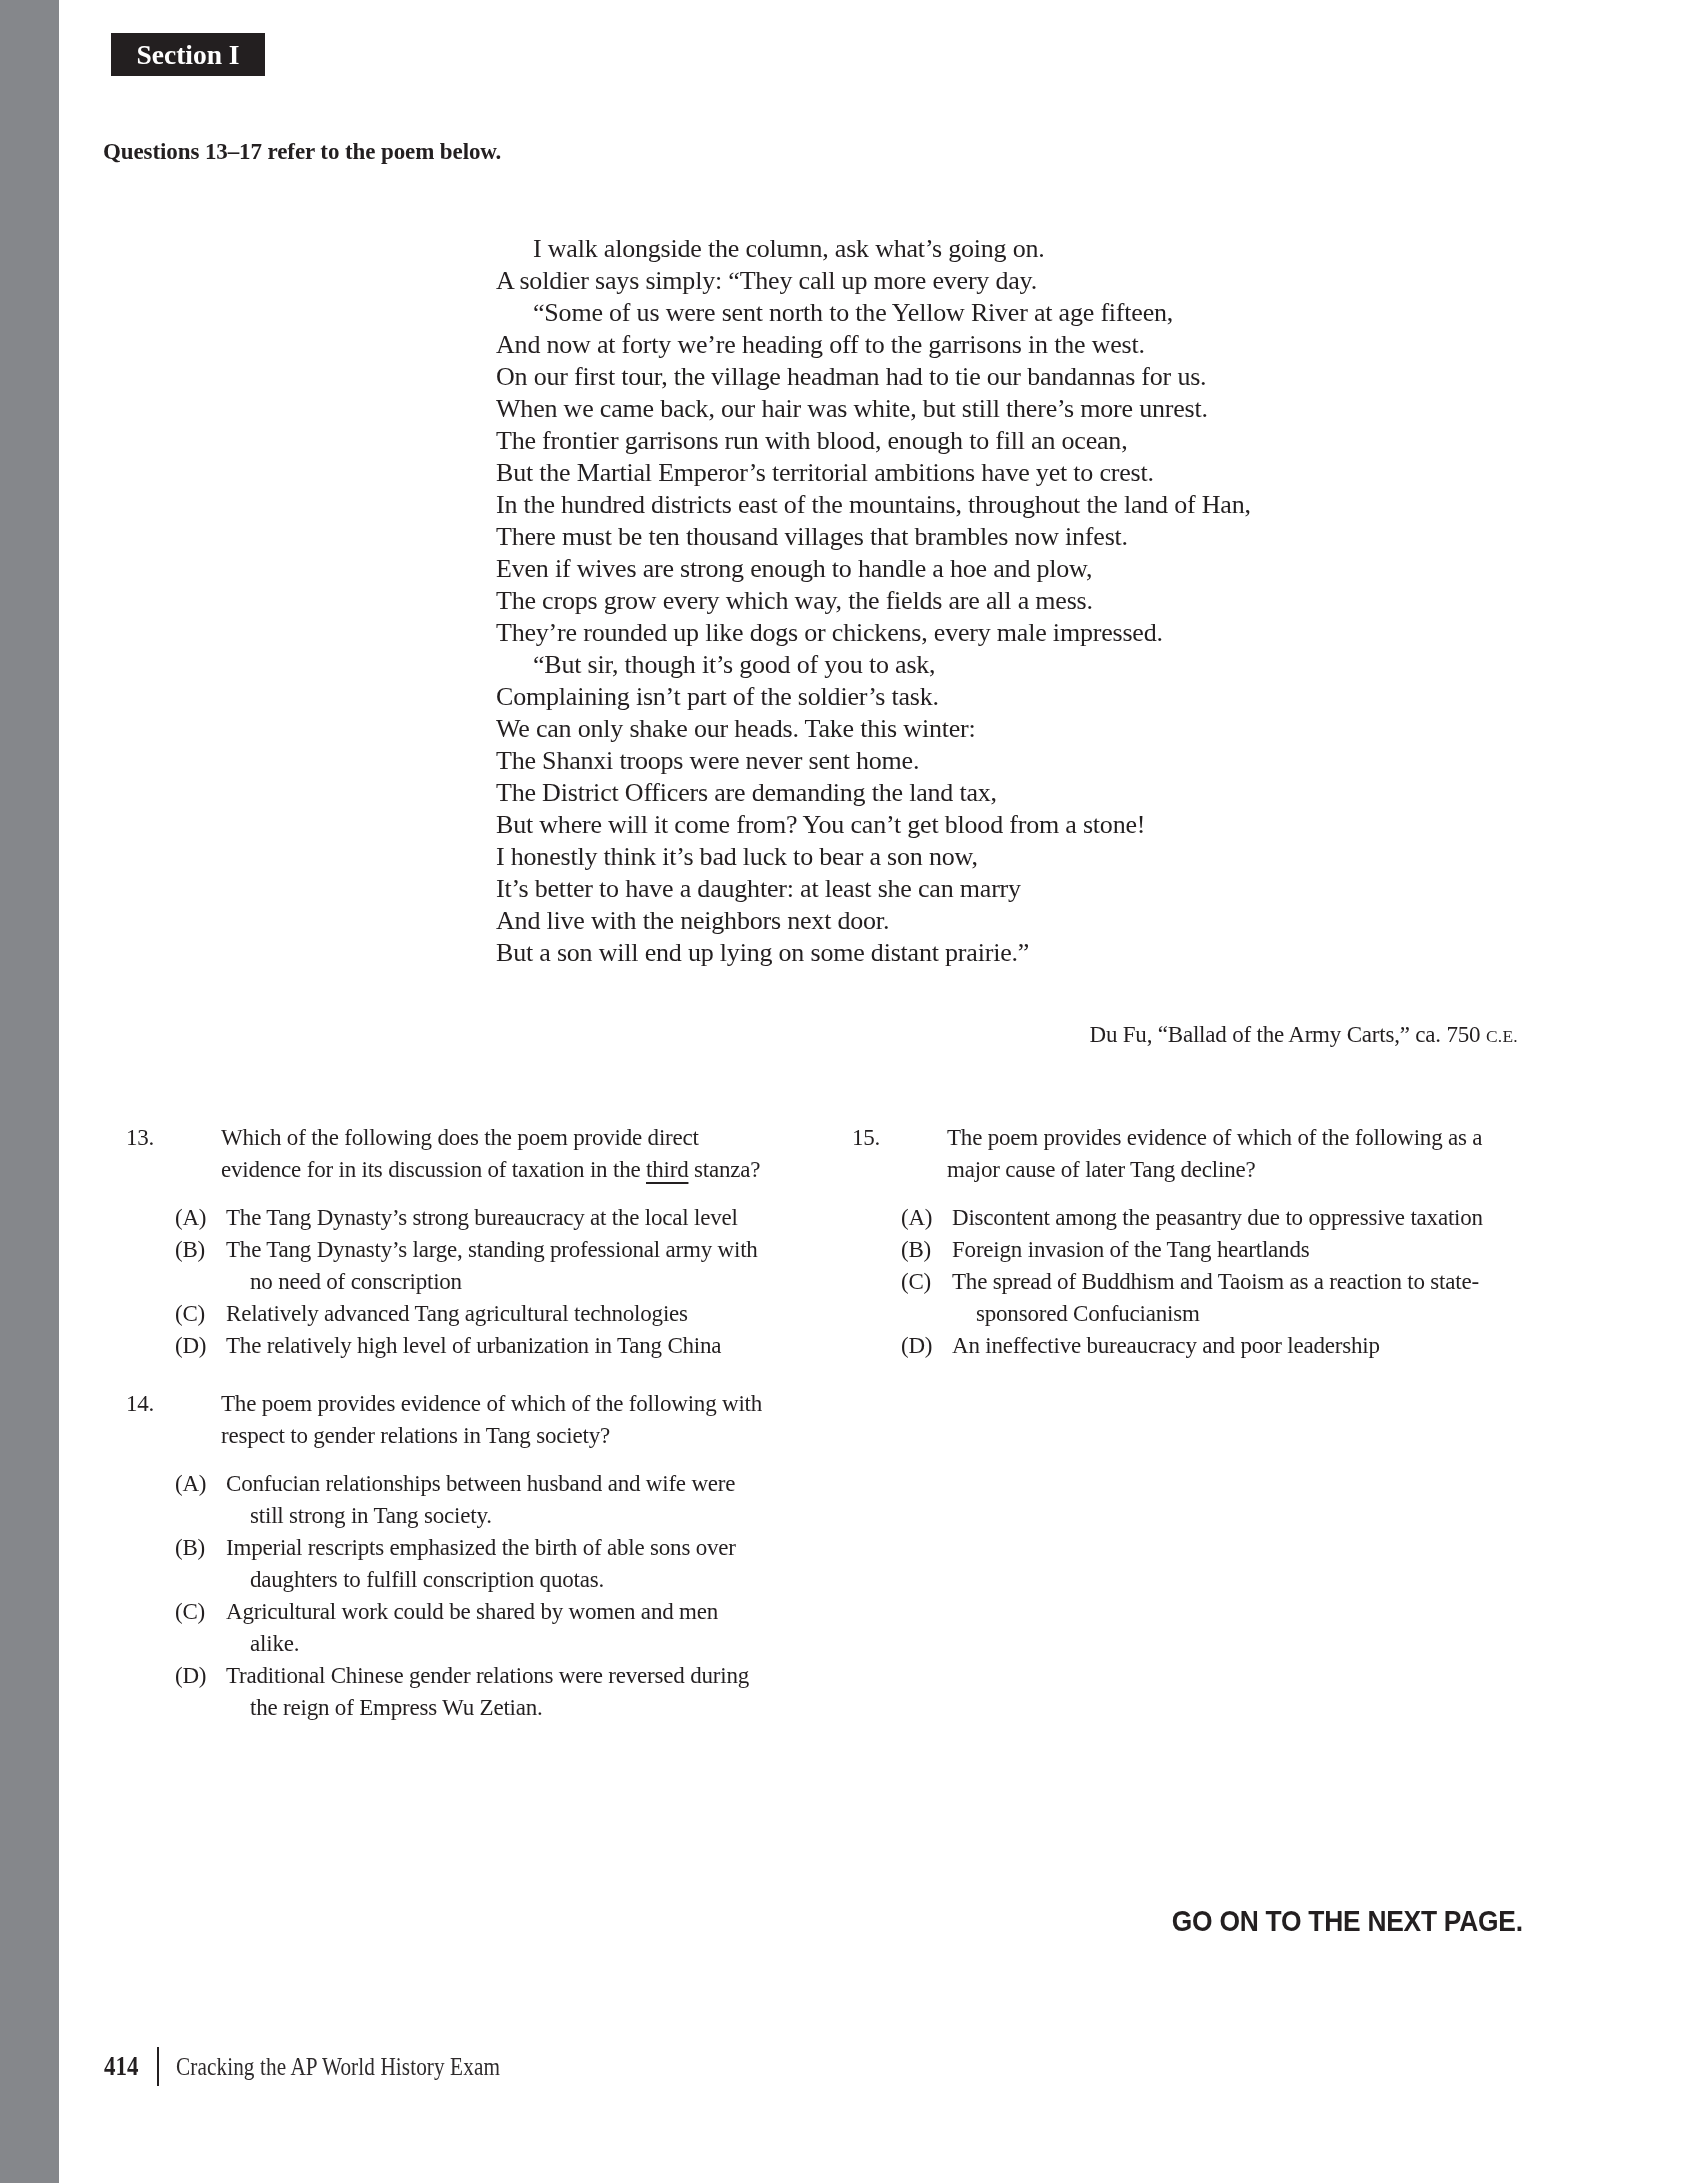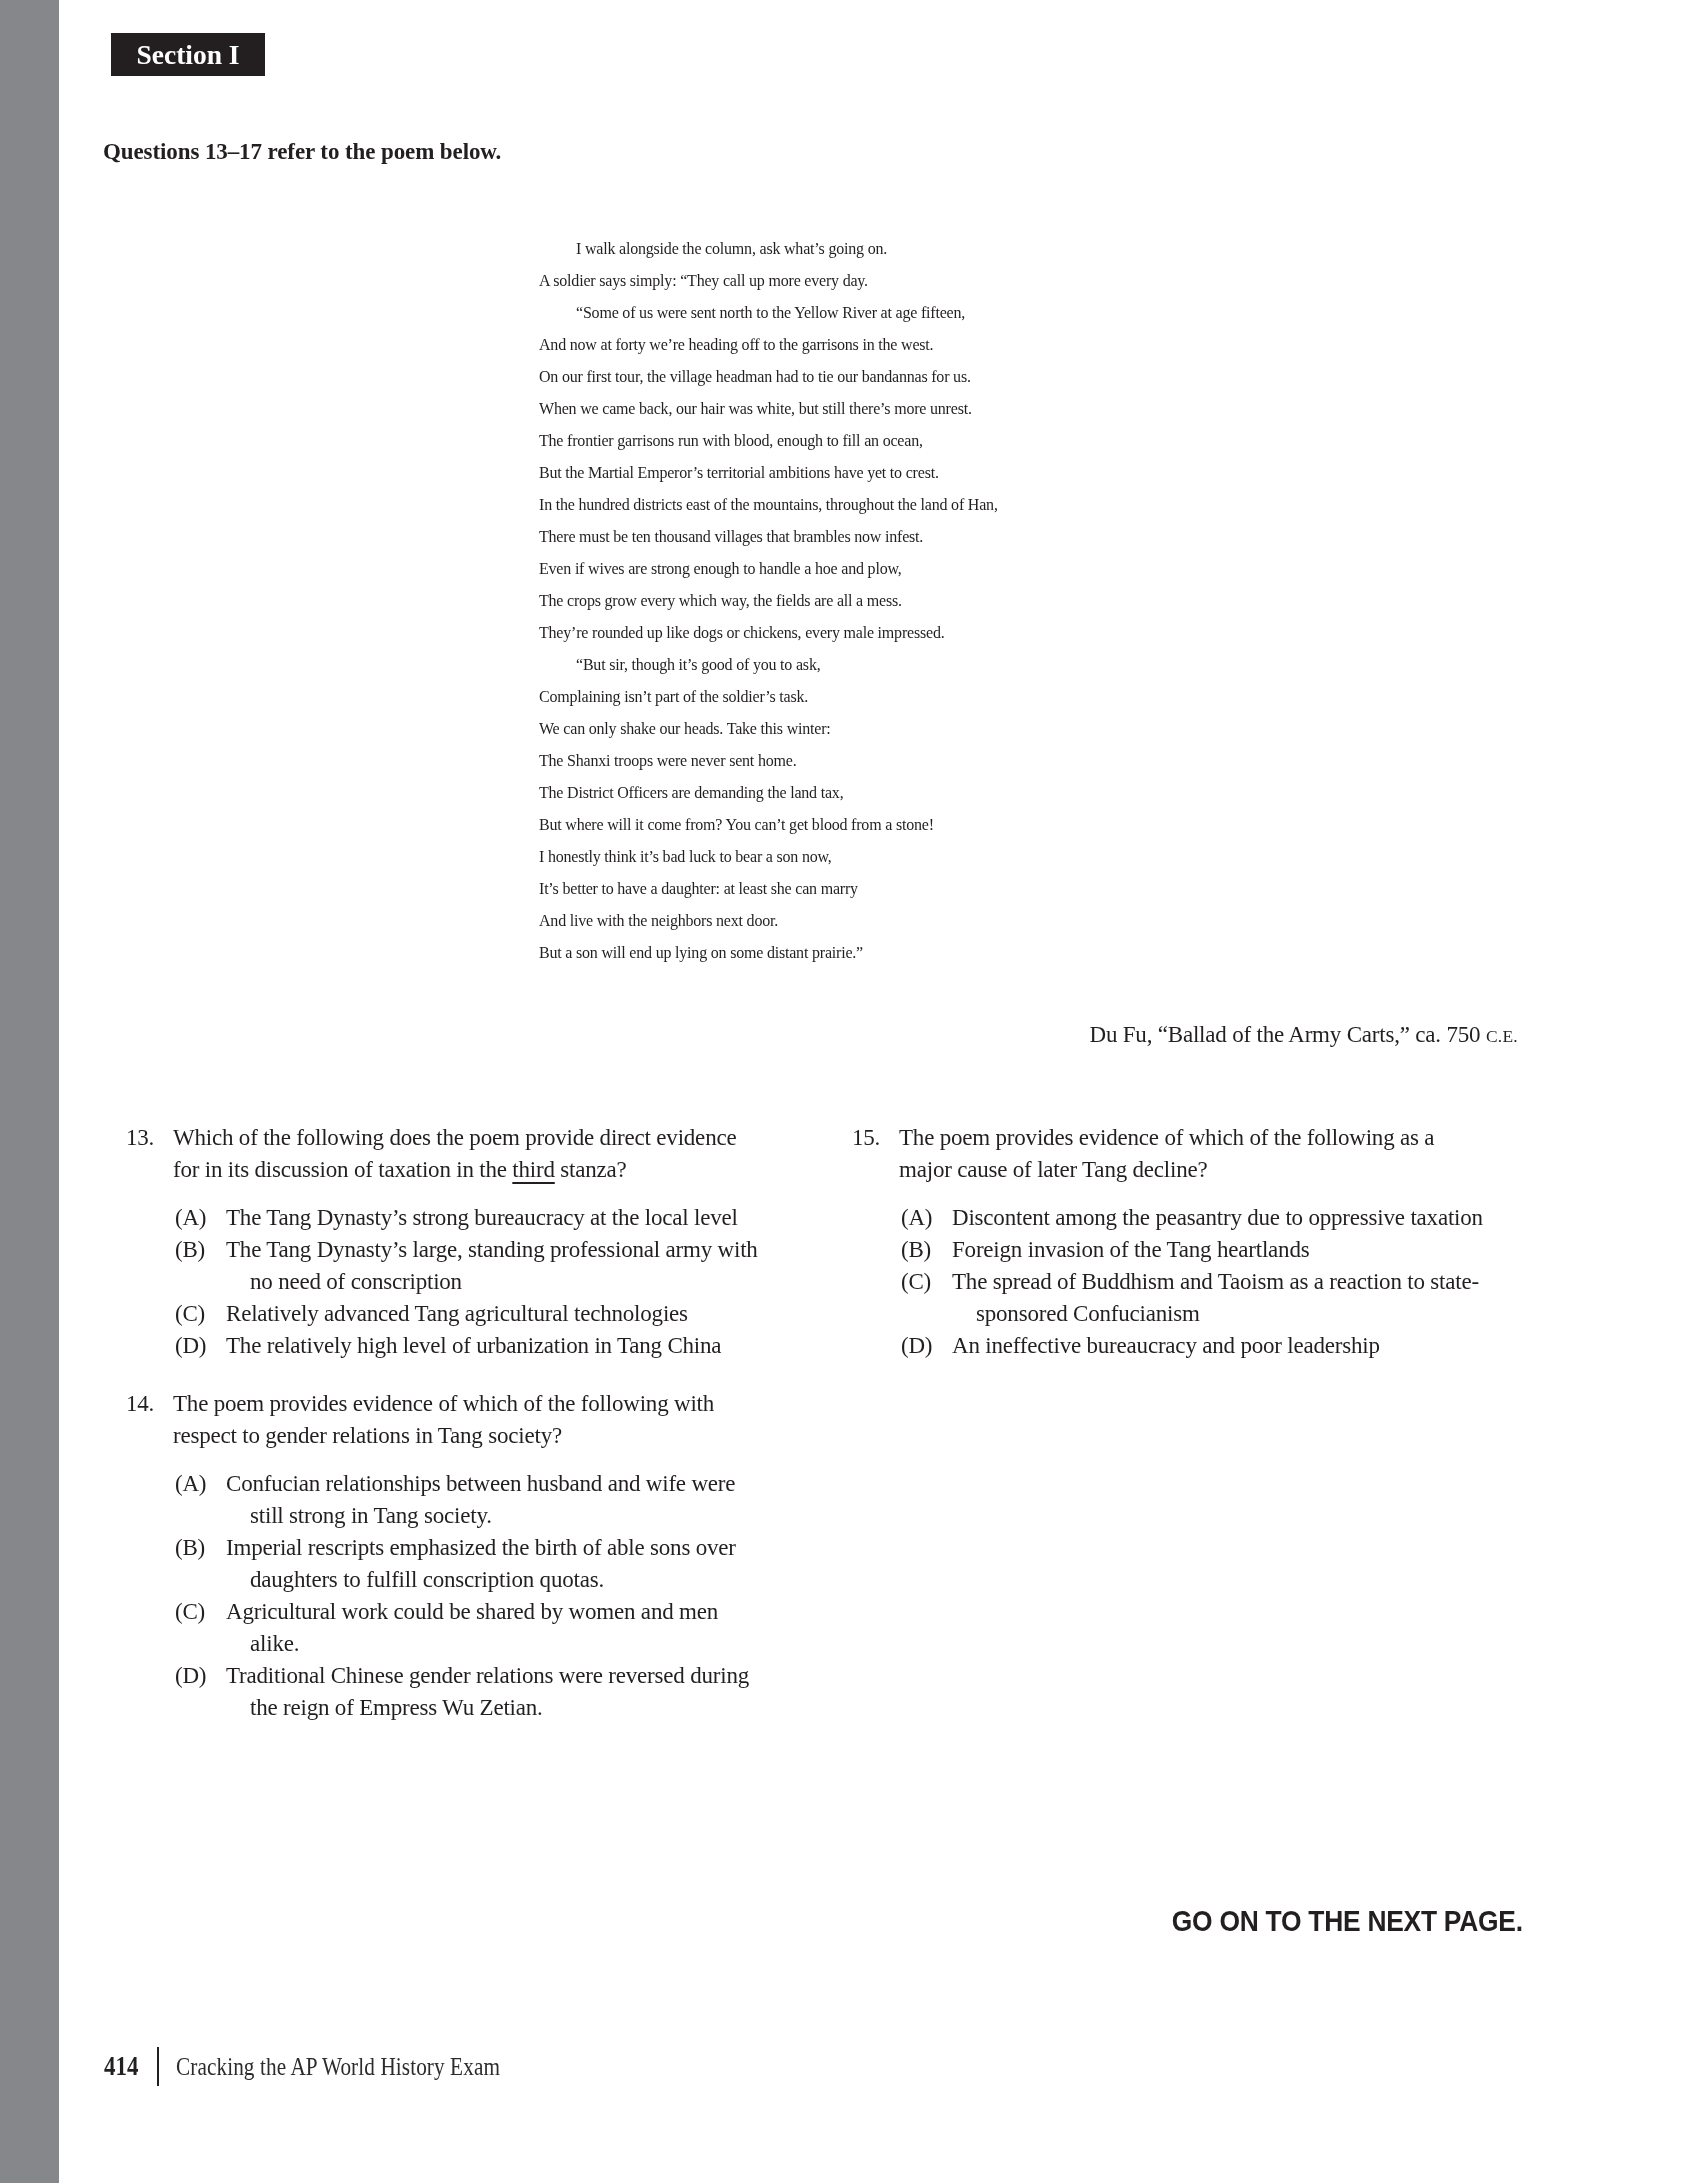--- a/index.html
+++ b/index.html
@@ -29,22 +29,22 @@
   }
   .intro {
     position: absolute;
     left: 103px; top: 139px;
     font-weight: bold;
     font-size: 23px;
     letter-spacing: -0.1px;
   }
   .poem {
     position: absolute;
-    left: 539px; top: 233px;
-    font-size: 16px;
+    left: 496px; top: 233px;
+    font-size: 26px;
     line-height: 32px;
     letter-spacing: -0.2px;
     white-space: nowrap;
   }
   .poem-line.indent { padding-left: 37px; }
   .attribution {
     position: absolute;
     top: 1022px; right: 164px;
     font-size: 23px;
     letter-spacing: -0.2px;
@@ -57,21 +57,21 @@
     width: 637px;
     font-size: 23px;
     line-height: 32px;
     letter-spacing: -0.2px;
   }
   .col-left  { left: 126px; }
   .col-right { left: 852px; }
   .question + .question { margin-top: 25.5px; }
   .q-head { display: flex; }
   .q-num  { width: 47px; flex: none; }
-  .q-text { flex: 1; }
+  .q-text { flex: 1; margin-left: 48px; }
   .u {
     text-decoration: underline;
     text-decoration-thickness: 2px;
     text-underline-offset: 4.7px;
   }
   .options { margin-top: 16px; margin-left: 49px; }
   .option { display: flex; }
   .opt-label { width: 51px; flex: none; }
   .opt-text { flex: 1; padding-left: 24px; text-indent: -24px; }
   .go-on {

